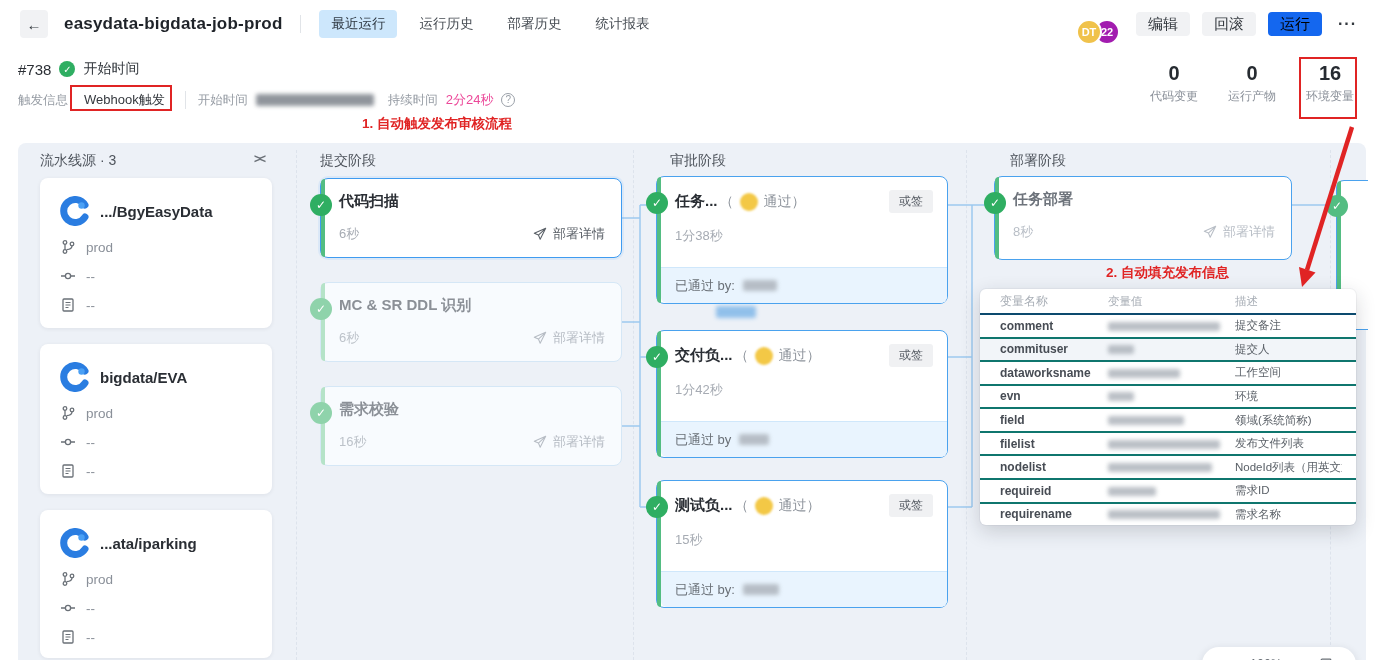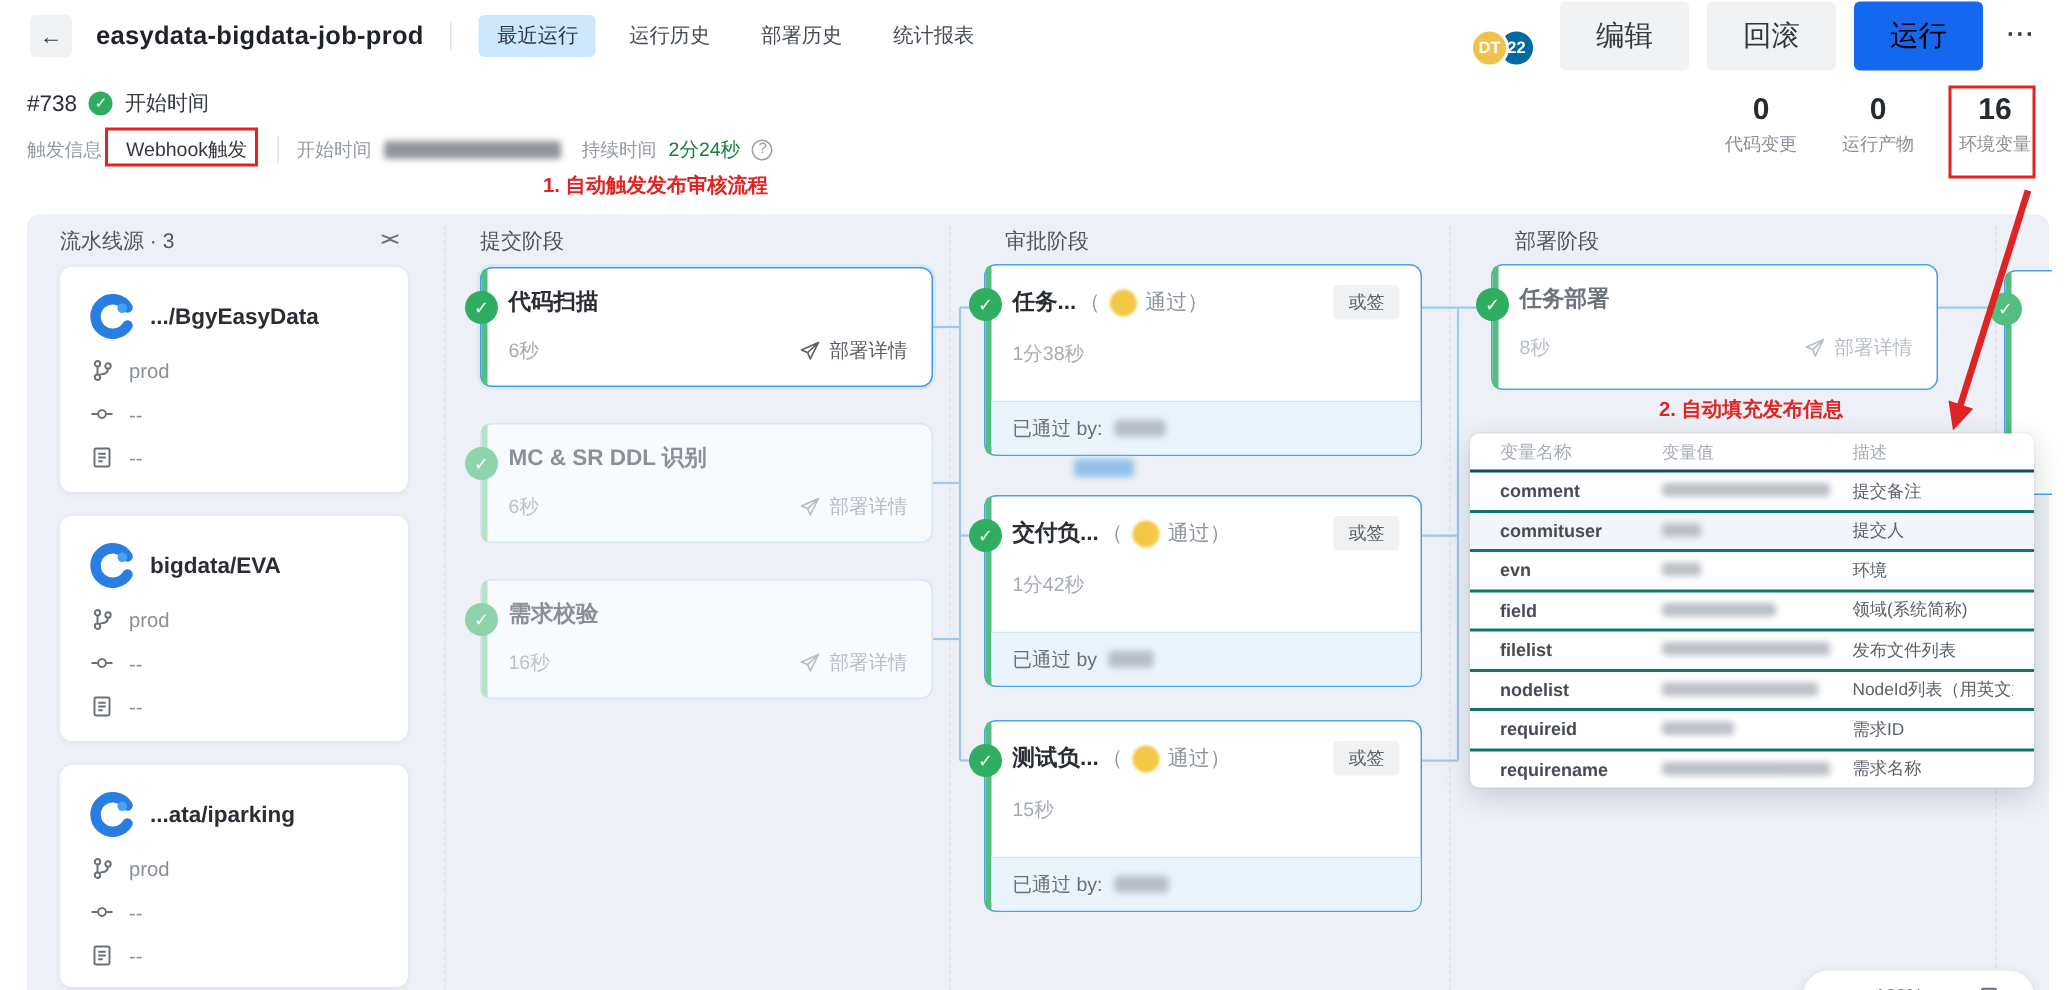--- a/index.html
+++ b/index.html
@@ -12,34 +12,34 @@
   .back-btn { width:28px; height:28px; border-radius:4px; background:#f1f2f4; color:#33383e; font-size:15px; display:flex; align-items:center; justify-content:center; cursor:pointer; }
   .pipe-title { margin-left:16px; font-size:17px; font-weight:bold; color:#1f2329; letter-spacing:.2px; }
   .vdiv { width:1px; height:18px; background:#e1e4e8; margin:0 18px; }
   .tabs { display:flex; align-items:center; gap:10px; }
   .tab { padding:5px 12px; font-size:13.5px; color:#454b52; border-radius:4px; cursor:pointer; white-space:nowrap; }
   .tab.active { background:#cde7fc; color:#2e3842; }
   .topbar-right { margin-left:auto; display:flex; align-items:center; gap:12px; }
   .avatars { display:flex; align-items:center; margin-right:4px; }
   .avatar { width:26px; height:26px; border-radius:50%; color:#fff; font-size:11px; font-weight:bold; display:flex; align-items:center; justify-content:center; border:2px solid #fff;margin-top:16px; }
   .avatar.a1 { background:#f0c24b; z-index:1; }
-  .avatar.a2 { background:#0369a1; margin-left:-8px; filter:blur(.4px); }
-  .btn { height:46px; padding:0 24px; border-radius:4px; background:#f1f2f4; color:#33383e; font-size:19px; display:flex; align-items:center; justify-content:center; cursor:pointer; white-space:nowrap; }
+  .avatar.a2 { background:#a21caf; margin-left:-8px; filter:blur(.4px); }
+  .btn { height:24px; padding:0 12px; border-radius:4px; background:#f1f2f4; color:#33383e; font-size:15px; display:flex; align-items:center; justify-content:center; cursor:pointer; white-space:nowrap; }
   .btn.primary { background:#1467ef; color:#000000; }
   .more-btn { font-size:16px; font-weight:bold; color:#33383e; letter-spacing:1px; cursor:pointer; padding:0 4px; }
 
   
   .run-line1 { position:absolute; left:18px; top:60px; display:flex; align-items:center; gap:8px; z-index:2; }
   .run-number { font-size:15px; font-weight:normal; color:#2a2e34; }
   .check { border-radius:50%; background:#2fae62; color:#fff; display:flex; align-items:center; justify-content:center; font-weight:bold; }
   .check.c16 { width:16px; height:16px; font-size:10px; }
   .run-status { font-size:14px; color:#33383e; }
   .run-line2 { position:absolute; left:18px; top:88px; display:flex; align-items:center; gap:8px; z-index:2; font-size:12.5px; color:#959ba3; }
   .trigger-value { color:#34383e; font-size:13px; padding:3px 8px; }
-  .meta-strong { color:#15803d; font-size:13px; }
+  .meta-strong { color:#ec4899; font-size:13px; }
   .blur-chip { display:inline-block; height:12px; border-radius:2px; background:#757b84; filter:blur(2px); opacity:.8; }
   .blur-chip.light { background:#aab0b8; height:11px; }
   .blur-chip.blue { background:#7ab4e8; }
   .help-icon { width:14px; height:14px; border:1px solid #9aa0a8; border-radius:50%; color:#9aa0a8; font-size:10px; line-height:12px; text-align:center; display:inline-block; }
   .stats { position:absolute; left:1146px; top:62px; display:flex; gap:22px; z-index:2; }
   .stat { min-width:56px; text-align:center; }
   .stat .num { font-size:20px; font-weight:600; color:#262b31; }
   .stat .lbl { font-size:12px; color:#8a9099; margin-top:3px; white-space:nowrap; }
 
   
@@ -441,20 +441,25 @@
       <span class="pc1">comment</span>
       <span class="pc2"><span class="blur-chip light" style="width:112px;height:9px;"></span></span>
       <span class="pc3">提交备注</span>
     </div>
     <div class="prow hl">
       <span class="pc1">commituser</span>
       <span class="pc2"><span class="blur-chip light" style="width:26px;height:9px;"></span></span>
       <span class="pc3">提交人</span>
     </div>
     <div class="prow">
+      <span class="pc1">dataworksname</span>
+      <span class="pc2"><span class="blur-chip light" style="width:72px;height:9px;"></span></span>
+      <span class="pc3">工作空间</span>
+    </div>
+    <div class="prow">
       <span class="pc1">evn</span>
       <span class="pc2"><span class="blur-chip light" style="width:26px;height:9px;"></span></span>
       <span class="pc3">环境</span>
     </div>
     <div class="prow">
       <span class="pc1">field</span>
       <span class="pc2"><span class="blur-chip light" style="width:76px;height:9px;"></span></span>
       <span class="pc3">领域(系统简称)</span>
     </div>
     <div class="prow">

